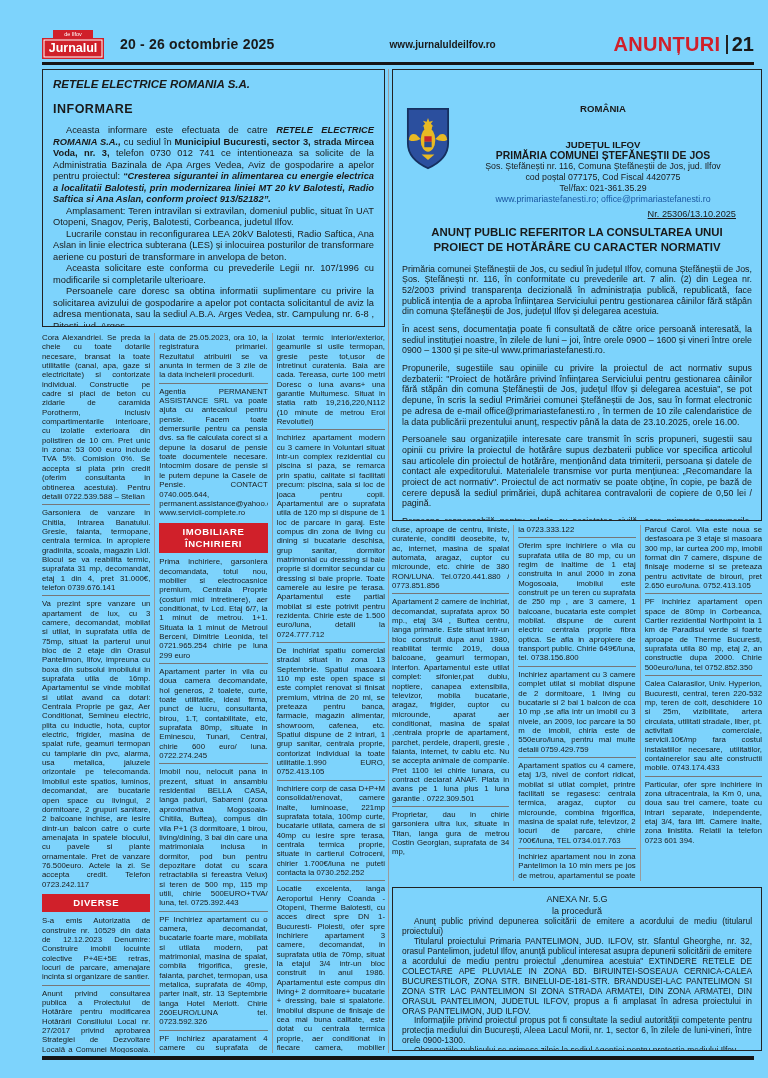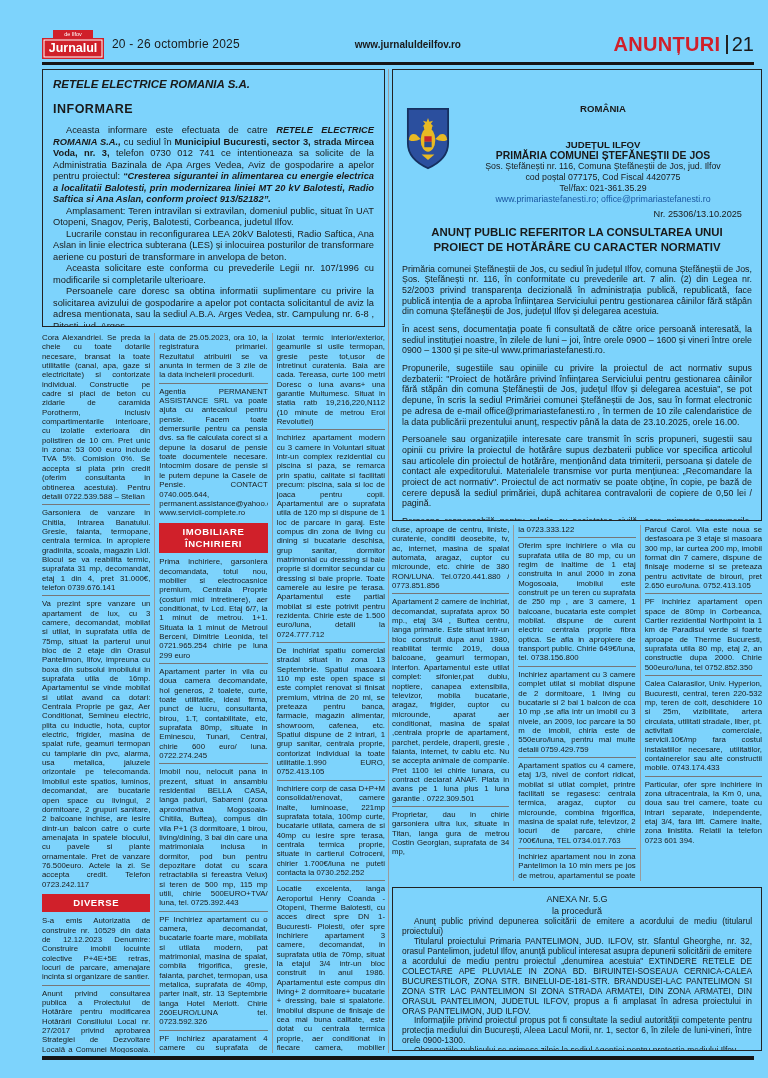--- a/index.html
+++ b/index.html
@@ -4,26 +4,26 @@
 <style>
   html,body{margin:0;padding:0;background:#e9e9e9;}
   .page{position:relative;width:768px;height:1078px;background:#7dd3fc;overflow:hidden;
         font-family:"Liberation Sans",sans-serif;color:#1a1a1a;margin:0 auto;}
   
   .hdr{display:flex;align-items:center;margin:30px 14px 0 42px;height:28px;}
   .logo{width:62px;}
   .logo-top{background:#d0202a;color:#fff;font-size:5.5px;text-align:center;padding:1px 0;width:40px;margin:0 auto;}
   .logo-main{background:#d0202a;color:#fff;font-weight:bold;font-size:12.5px;text-align:center;
              padding:3px 0 4px;box-shadow:inset 0 0 0 1.5px #d0202a, inset 0 0 0 2.5px #fff;}
-  .hdr-date{font-weight:normal;font-size:12px;margin-left:8px;letter-spacing:0.2px;}
+  .hdr-date{font-weight:bold;font-size:14px;margin-left:16px;letter-spacing:0.2px;}
   .hdr-site{font-weight:bold;font-size:10px;margin-left:115px;}
   .hdr-right{margin-left:auto;display:flex;align-items:center;}
   .sec{color:#d0202a;font-weight:bold;font-size:20px;letter-spacing:0.3px;}
   .pagebar{display:inline-block;width:1.5px;height:19px;background:#222;margin:0 4px 0 6px;}
-  .pnum{font-weight:normal;font-size:20px;}
+  .pnum{font-weight:bold;font-size:20px;}
   .hdr-rule{height:3px;background:#151515;margin:4px 14px 4px 42px;}
   
   .content{display:flex;margin:0 6px 0 42px;}
   .left-half{width:343px;}
   .mid-rule{width:1px;background:#9a9a9a;margin:0 3px;}
   .right-half{flex:1;min-width:0;}
   .bottom-rule{height:4px;background:#151515;margin:3px 14px 0 42px;}
   
   .informare-box{border:1.5px solid #222;padding:8px 10px;height:258px;box-sizing:border-box;overflow:hidden;}
   .inf-company{font-weight:bold;font-style:italic;font-size:11.5px;margin-bottom:12px;}
@@ -41,21 +41,21 @@
        padding:3px 2px;margin:5px 0 4px;font-size:9.5px;line-height:1.3;letter-spacing:0.6px;}
   
   .primaria-box{border:1.5px solid #222;padding:8px 9px;height:452px;box-sizing:border-box;overflow:hidden;}
   .pb-head{display:flex;align-items:center;}
   .coa{flex:0 0 52px;text-align:center;}
   .pb-head-text{flex:1;text-align:center;}
   .pbl-b1{font-weight:bold;font-size:9.6px;margin-top:25px;}
   .pbl-b2{font-weight:bold;font-size:10.4px;}
   .pbl{font-size:8.8px;line-height:1.25;}
   .pbl-web{font-size:8.8px;color:#1a56a0;line-height:1.25;}
-  .pb-nr{text-align:right;font-size:9.2px;margin:4px 10px 6px 0;}
+  .pb-nr{text-align:right;font-size:9.2px;margin:4px 16px 6px 0;text-decoration:underline;}
   .pb-title{text-align:center;font-weight:bold;font-size:11.4px;line-height:1.3;margin:0 10px 9px;}
   .gap-paras p{font-size:8.9px;line-height:1.2;margin:0 0 7px;text-align:justify;}
   .pb-sign{text-align:right;padding-right:16px;font-size:9.6px;line-height:1.35;margin-top:4px;}
   
   .anexa-box{border:1.5px solid #222;padding:6px 9px;height:164px;box-sizing:border-box;overflow:hidden;margin-top:6px;}
   .ax-t1,.ax-t2{text-align:center;font-size:9px;line-height:1.3;}
   .anexa-box .indent-paras p{font-size:8.4px;line-height:1.18;text-indent:12px;}
   .cols-right{margin-top:4px;}
 </style>
 </head>

